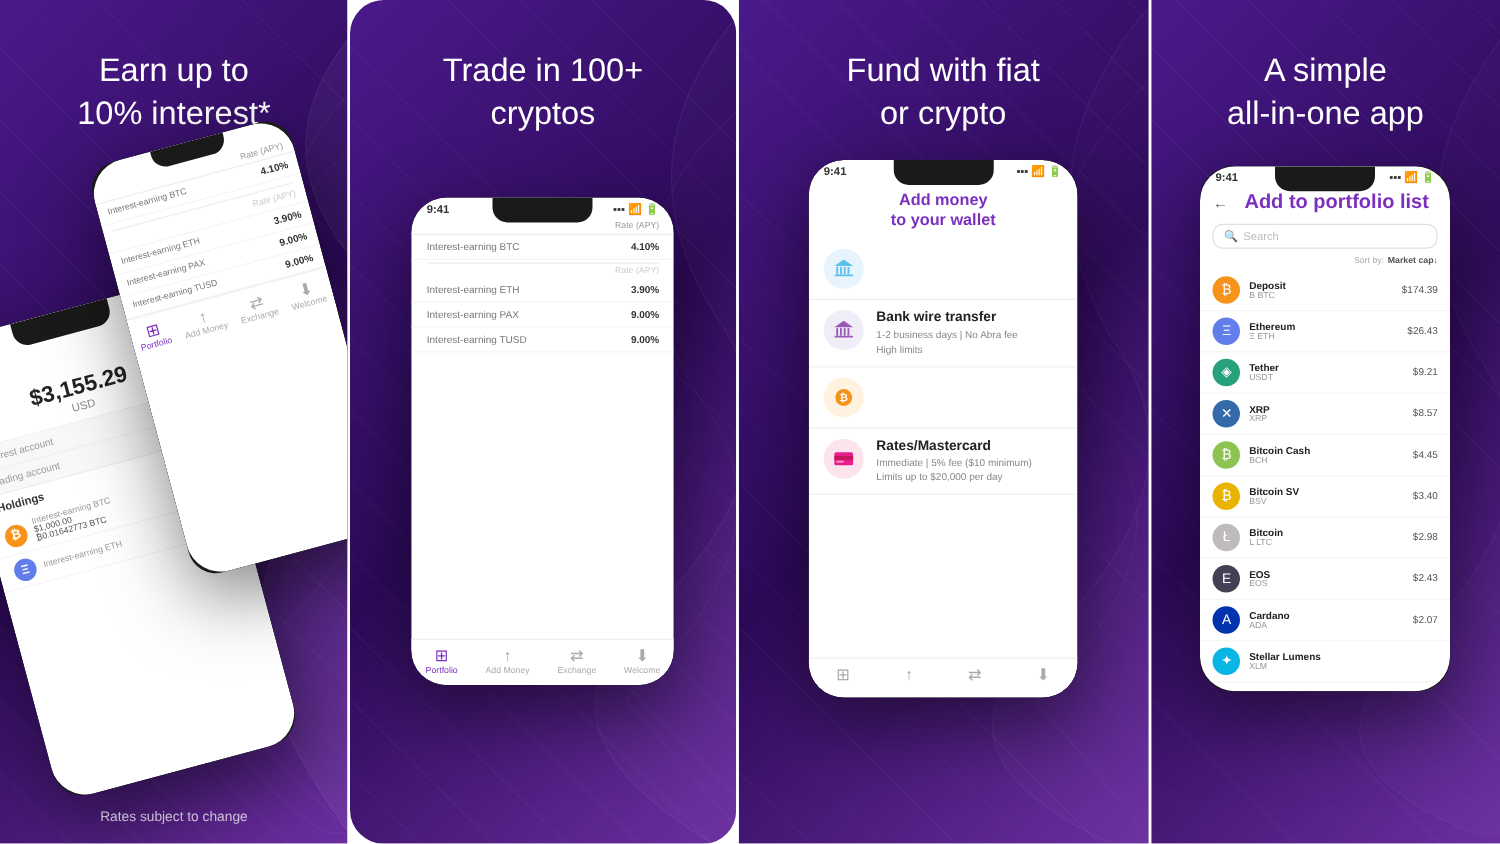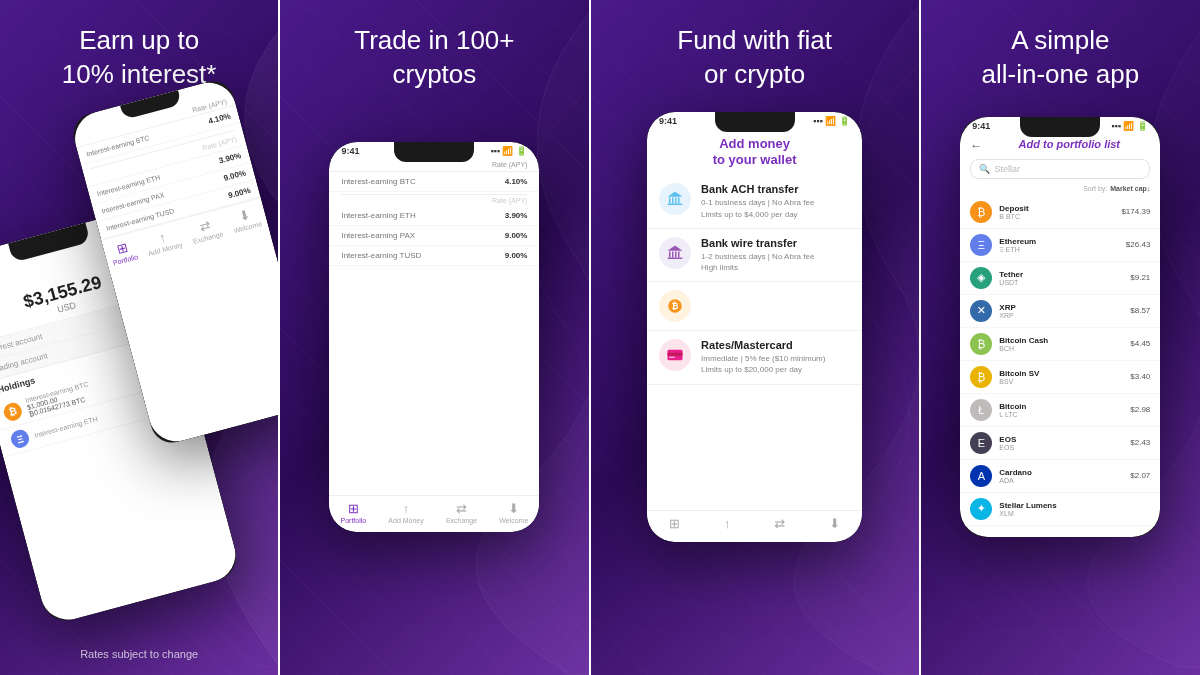--- a/index.html
+++ b/index.html
@@ -54,40 +54,41 @@
     
     .panel-1 {
       width: 280px;
       border-right: 1px solid rgba(255,255,255,0.1);
     }
 
     
     .panel-2 {
       width: 310px;
       border-right: 1px solid rgba(255,255,255,0.1);
+      border-radius: 27px;
     }
 
     
     .panel-3 {
       width: 330px;
       border-right: 1px solid rgba(255,255,255,0.1);
     }
 
     
     .panel-4 {
       width: 280px;
     }
 
     .panel-headline {
       color: white;
       text-align: center;
       font-size: 26px;
       font-weight: 300;
       line-height: 1.3;
-      margin-top: 24px;
+      margin-top: 40px;
       padding: 0 20px;
       z-index: 2;
       position: relative;
     }
 
     .panel-sub {
       color: rgba(255,255,255,0.7);
       font-size: 11px;
       margin-top: auto;
       margin-bottom: 15px;
@@ -331,24 +332,23 @@
       display: flex;
       align-items: center;
       padding: 4px 10px;
     }
 
     .back-arrow { font-size: 12px; color: #555; margin-right: 6px; }
 
     .screen4-title {
       text-align: center;
       color: #7b2fbe;
-      font-size: 11px;
+      font-size: 16px;
       font-weight: 600;
       flex: 1;
-      font-style: italic;
     }
 
     .search-bar {
       margin: 4px 10px;
       border: 1px solid #e0e0e0;
       border-radius: 8px;
       padding: 4px 8px;
       display: flex;
       align-items: center;
     }
@@ -659,24 +659,20 @@
           <div class="payment-icon-wrap ach">
             <svg width="18" height="18" viewBox="0 0 24 24" fill="none">
               <rect x="2" y="18" width="20" height="2" fill="#5bc0eb" rx="1"></rect>
               <rect x="4" y="10" width="2" height="8" fill="#5bc0eb"></rect>
               <rect x="8" y="10" width="2" height="8" fill="#5bc0eb"></rect>
               <rect x="12" y="10" width="2" height="8" fill="#5bc0eb"></rect>
               <rect x="16" y="10" width="2" height="8" fill="#5bc0eb"></rect>
               <polygon points="12,2 2,9 22,9" fill="#5bc0eb"></polygon>
             </svg>
           </div>
-          <div class="payment-text-block">
-            <div class="payment-title">Bank ACH transfer</div>
-            <div class="payment-desc">0-1 business days | No Abra fee<br>Limits up to $4,000 per day</div>
-          </div>
         </div>
 
         <div class="payment-option">
           <div class="payment-icon-wrap wire">
             <svg width="18" height="18" viewBox="0 0 24 24" fill="none">
               <rect x="2" y="18" width="20" height="2" fill="#9b59b6" rx="1"></rect>
               <rect x="4" y="10" width="2" height="8" fill="#9b59b6"></rect>
               <rect x="8" y="10" width="2" height="8" fill="#9b59b6"></rect>
               <rect x="12" y="10" width="2" height="8" fill="#9b59b6"></rect>
               <rect x="16" y="10" width="2" height="8" fill="#9b59b6"></rect>
@@ -749,21 +745,21 @@
         <div class="phone-status-bar">
           <span>9:41</span>
           <span>▪▪▪ 📶 🔋</span>
         </div>
         <div class="screen4-header">
           <span class="back-arrow">←</span>
           <div class="screen4-title">Add to portfolio list</div>
         </div>
         <div class="search-bar">
           <span class="search-icon">🔍</span>
-          <span class="search-placeholder">Stellar</span>
+          <span class="search-placeholder">Search</span>
         </div>
         <div class="sort-row">
           <span class="sort-label">Sort by:</span>
           <span class="sort-value">Market cap</span>
           <span class="sort-arrow">↓</span>
         </div>
 
         <div style="flex:1; overflow:hidden;">
 
           <div class="crypto-list-item">

